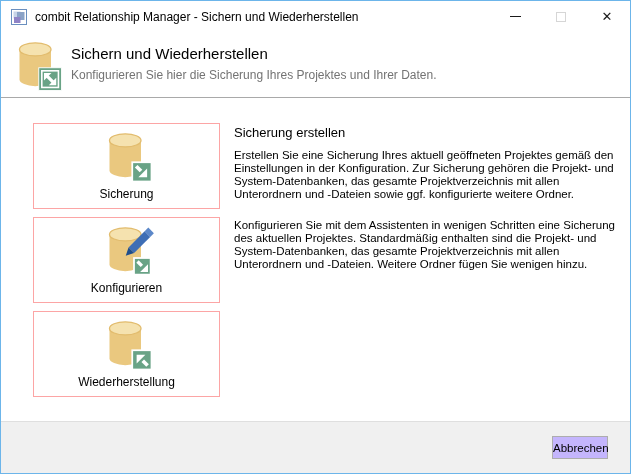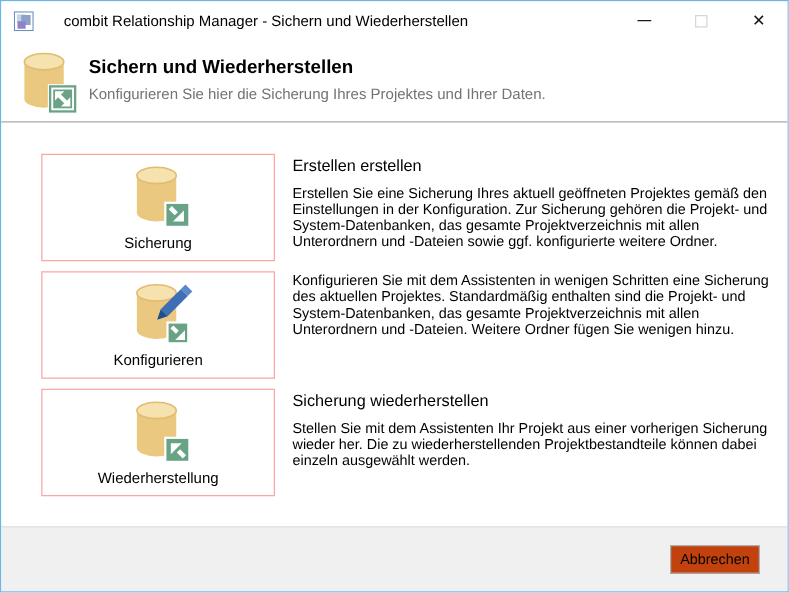--- a/index.html
+++ b/index.html
@@ -8,38 +8,38 @@
     position:relative; width:631px; height:474px; background:#ffffff;
     border:1px solid #6cb5ea; overflow:hidden;
   }
   
   .titlebar{
     position:absolute; left:0; top:0; right:0; height:31px; background:#ffffff;
     display:flex; align-items:center;
   }
   .app-icon{ margin-left:10px; width:16px; height:16px; flex:0 0 auto; }
   .titlebar-text{
-    margin-left:24px; font-size:12px; color:#000000; white-space:nowrap;
+    margin-left:8px; font-size:12px; color:#000000; white-space:nowrap;
   }
   .win-controls{ position:absolute; right:0; top:0; height:31px; display:flex; }
   .win-btn{
     width:46px; height:31px; display:flex; align-items:center; justify-content:center;
     background:transparent; border:none; cursor:default;
   }
   .min-glyph{ width:11px; height:0; border-top:1px solid #1a1a1a; display:block; }
   .max-glyph{ width:10px; height:10px; border:1px solid #d6d6d6; display:block; }
   .close-glyph{ font-size:13px; color:#1a1a1a; line-height:1; }
   
   .header{
     position:absolute; left:0; top:31px; right:0; height:66px; background:#ffffff;
     border-bottom:1px solid #a9a9a9;
   }
   .header-icon{ position:absolute; left:8px; top:6px; width:56px; height:56px; }
   .header-title{
-    position:absolute; left:70px; top:13px; font-size:15px; font-weight:bold; color:#000000;
+    position:absolute; left:70px; top:13px; font-size:15px; font-weight:normal; color:#000000;
   }
   .header-subtitle{
     position:absolute; left:70px; top:36px; font-size:12px; color:#737373;
   }
   
   .content{ position:absolute; left:0; top:98px; right:0; bottom:53px; background:#ffffff; }
   .row{ position:absolute; left:32px; right:16px; height:86px; }
   .row1{ top:24px; } .row2{ top:118px; } .row3{ top:212px; }
   .tile-button{
     position:absolute; left:0; top:0; width:187px; height:86px;
@@ -51,22 +51,22 @@
   .tile-label{ font-size:12px; color:#000000; }
   .row-text{ position:absolute; left:201px; top:2px; width:392px; }
   .row-heading{ font-size:13px; font-weight:normal; color:#000000; margin-bottom:9px; }
   .row-desc{ font-size:11.5px; line-height:13px; color:#000000; }
   
   .footer{
     position:absolute; left:0; right:0; bottom:0; height:52px;
     background:#f0f0f0; border-top:1px solid #dfdfdf;
   }
   .cancel-btn{
-    position:absolute; right:22px; top:14px; width:72px; height:23px;
-    background:#c2410c; border:1px solid #adadad; font-size:11.5px; color:#000000;
+    position:absolute; right:22px; top:14px; width:56px; height:23px;
+    background:#c4b5fd; border:1px solid #adadad; font-size:11.5px; color:#000000;
     font-family:"Liberation Sans", sans-serif; cursor:pointer;
   }
 </style>
 </head>
 <body>
 
 <div class="window">
 
   <div class="titlebar">
     <span class="app-icon">
@@ -116,21 +116,21 @@
             <path d="M12 13 V47 a18 8 0 0 0 36 0 V13 Z" fill="#EAC87F"></path>
             <ellipse cx="30" cy="13" rx="18" ry="7.5" fill="#F5E2AF" stroke="#E2BC6E" stroke-width="1.5"></ellipse>
             <rect x="38" y="38" width="22" height="22" fill="#69A386" stroke="#ffffff" stroke-width="2"></rect>
             <line x1="42.5" y1="42.5" x2="48" y2="48" stroke="#ffffff" stroke-width="4.2"></line>
             <polygon points="55,55 55,45 45,55" fill="#ffffff"></polygon>
           </svg>
         </span>
         <span class="tile-label">Sicherung</span>
       </div>
       <div class="row-text">
-        <div class="row-heading">Erstellen erstellen</div>
+        <div class="row-heading">Sicherung erstellen</div>
         <div class="row-desc">Erstellen Sie eine Sicherung Ihres aktuell geöffneten Projektes gemäß den Einstellungen in der Konfiguration. Zur Sicherung gehören die Projekt- und System-Datenbanken, das gesamte Projektverzeichnis mit allen Unterordnern und -Dateien sowie ggf. konfigurierte weitere Ordner.</div>
       </div>
     </div>
 
     <div class="row row2">
       <div class="tile-button">
         <span class="tile-icon">
           <svg width="56" height="56" viewBox="0 0 64 64">
             <path d="M12 13 V47 a18 8 0 0 0 36 0 V13 Z" fill="#EAC87F"></path>
             <ellipse cx="30" cy="13" rx="18" ry="7.5" fill="#F5E2AF" stroke="#E2BC6E" stroke-width="1.5"></ellipse>
@@ -157,24 +157,20 @@
           <svg width="56" height="56" viewBox="0 0 64 64">
             <path d="M12 13 V47 a18 8 0 0 0 36 0 V13 Z" fill="#EAC87F"></path>
             <ellipse cx="30" cy="13" rx="18" ry="7.5" fill="#F5E2AF" stroke="#E2BC6E" stroke-width="1.5"></ellipse>
             <rect x="38" y="38" width="22" height="22" fill="#69A386" stroke="#ffffff" stroke-width="2"></rect>
             <line x1="50" y1="50" x2="55.5" y2="55.5" stroke="#ffffff" stroke-width="4.2"></line>
             <polygon points="43,43 43,53 53,43" fill="#ffffff"></polygon>
           </svg>
         </span>
         <span class="tile-label">Wiederherstellung</span>
       </div>
-      <div class="row-text">
-        <div class="row-heading">Sicherung wiederherstellen</div>
-        <div class="row-desc">Stellen Sie mit dem Assistenten Ihr Projekt aus einer vorherigen Sicherung wieder her. Die zu wiederherstellenden Projektbestandteile können dabei einzeln ausgewählt werden.</div>
-      </div>
     </div>
 
   </div>
 
   <div class="footer">
     <button class="cancel-btn">Abbrechen</button>
   </div>
 
 </div>
 

